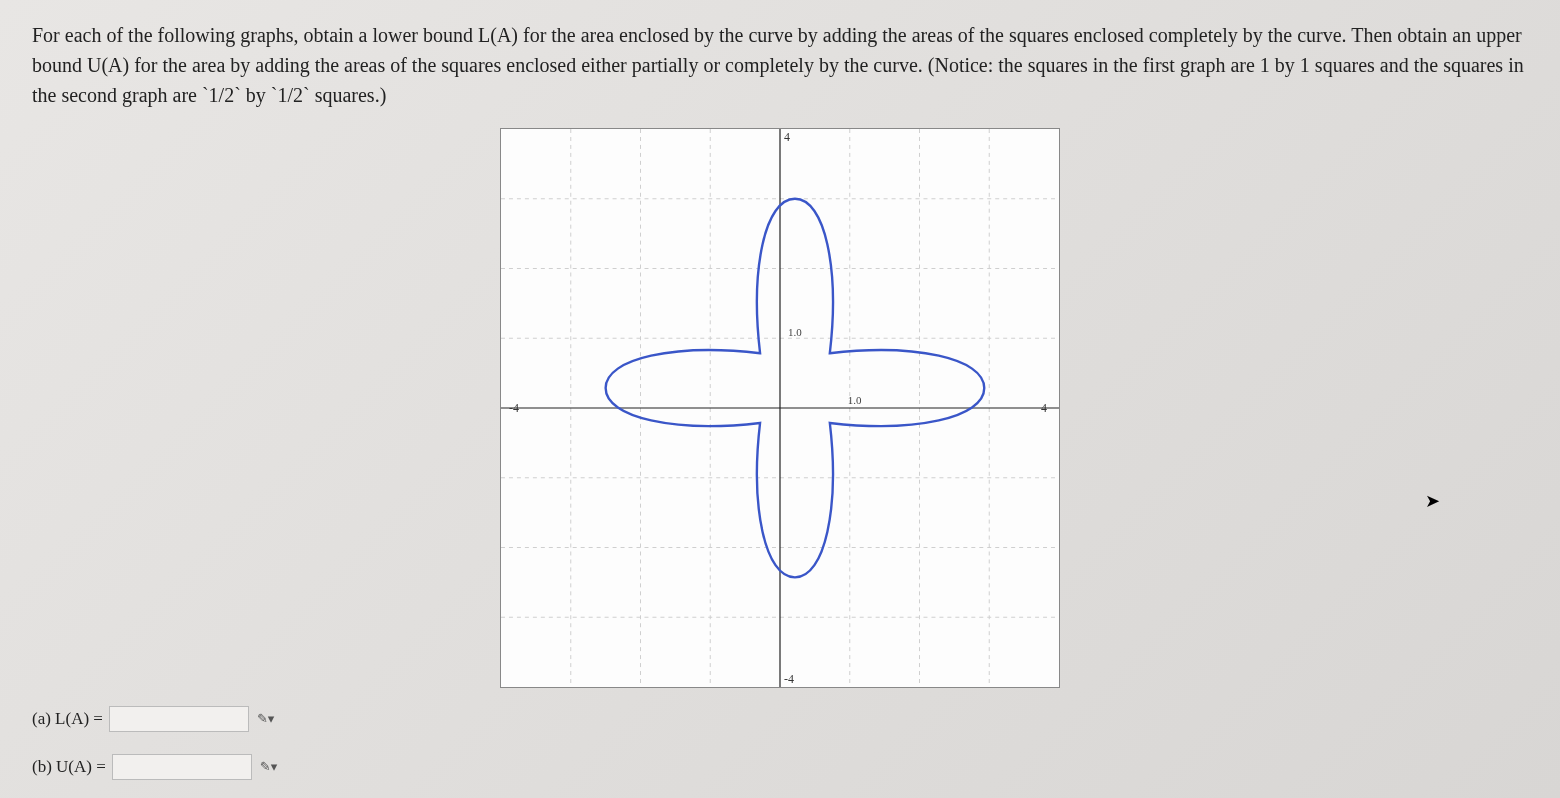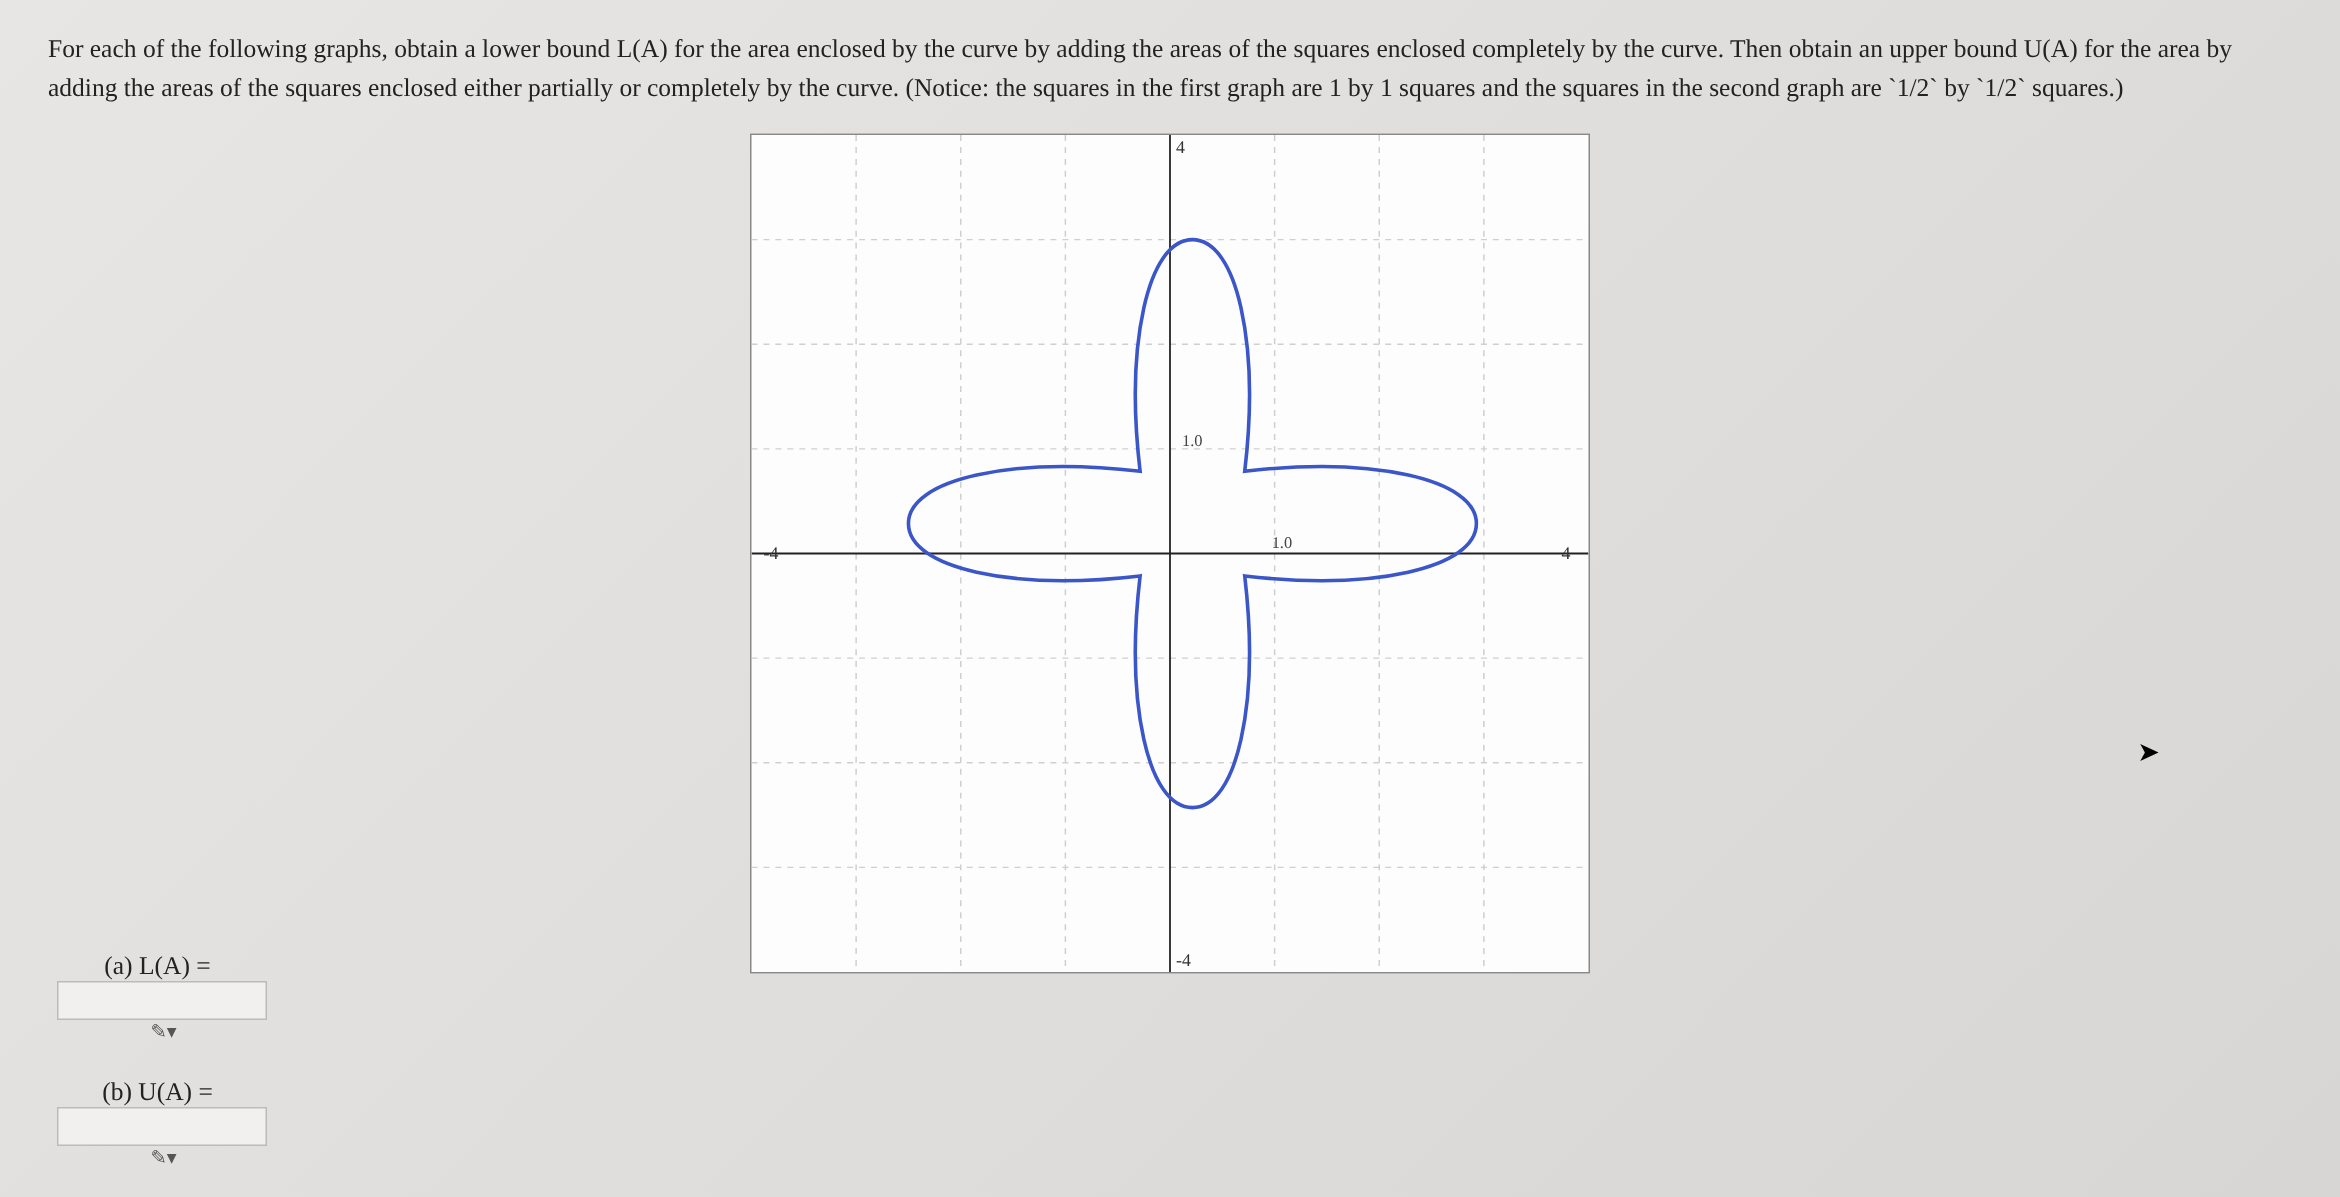--- a/index.html
+++ b/index.html
@@ -7,21 +7,21 @@
     font-family: Georgia, 'Times New Roman', serif;
     background: linear-gradient(135deg, #e8e6e4 0%, #d8d6d4 100%);
     width: 1560px;
     height: 798px;
     padding: 20px 32px;
     color: #222;
     position: relative;
     overflow: hidden;
   }
   .problem-text {
-    font-size: 17px;
+    font-size: 20px;
     line-height: 1.5;
     margin-bottom: 18px;
   }
   .graph-wrap {
     display: flex;
     justify-content: center;
     margin-bottom: 18px;
   }
   .graph-box {
     width: 560px;
@@ -38,21 +38,20 @@
   .answers {
     position: absolute;
     bottom: 18px;
     left: 32px;
   }
   .answer-row {
     display: flex;
     align-items: center;
     margin-top: 22px;
     font-size: 17px;
-    flex-direction: column;
   }
   .answer-row input {
     width: 140px;
     height: 26px;
     border: 1px solid #bbb;
     background: #f2f0ee;
     margin-left: 6px;
     font-size: 15px;
     padding: 0 6px;
   }

